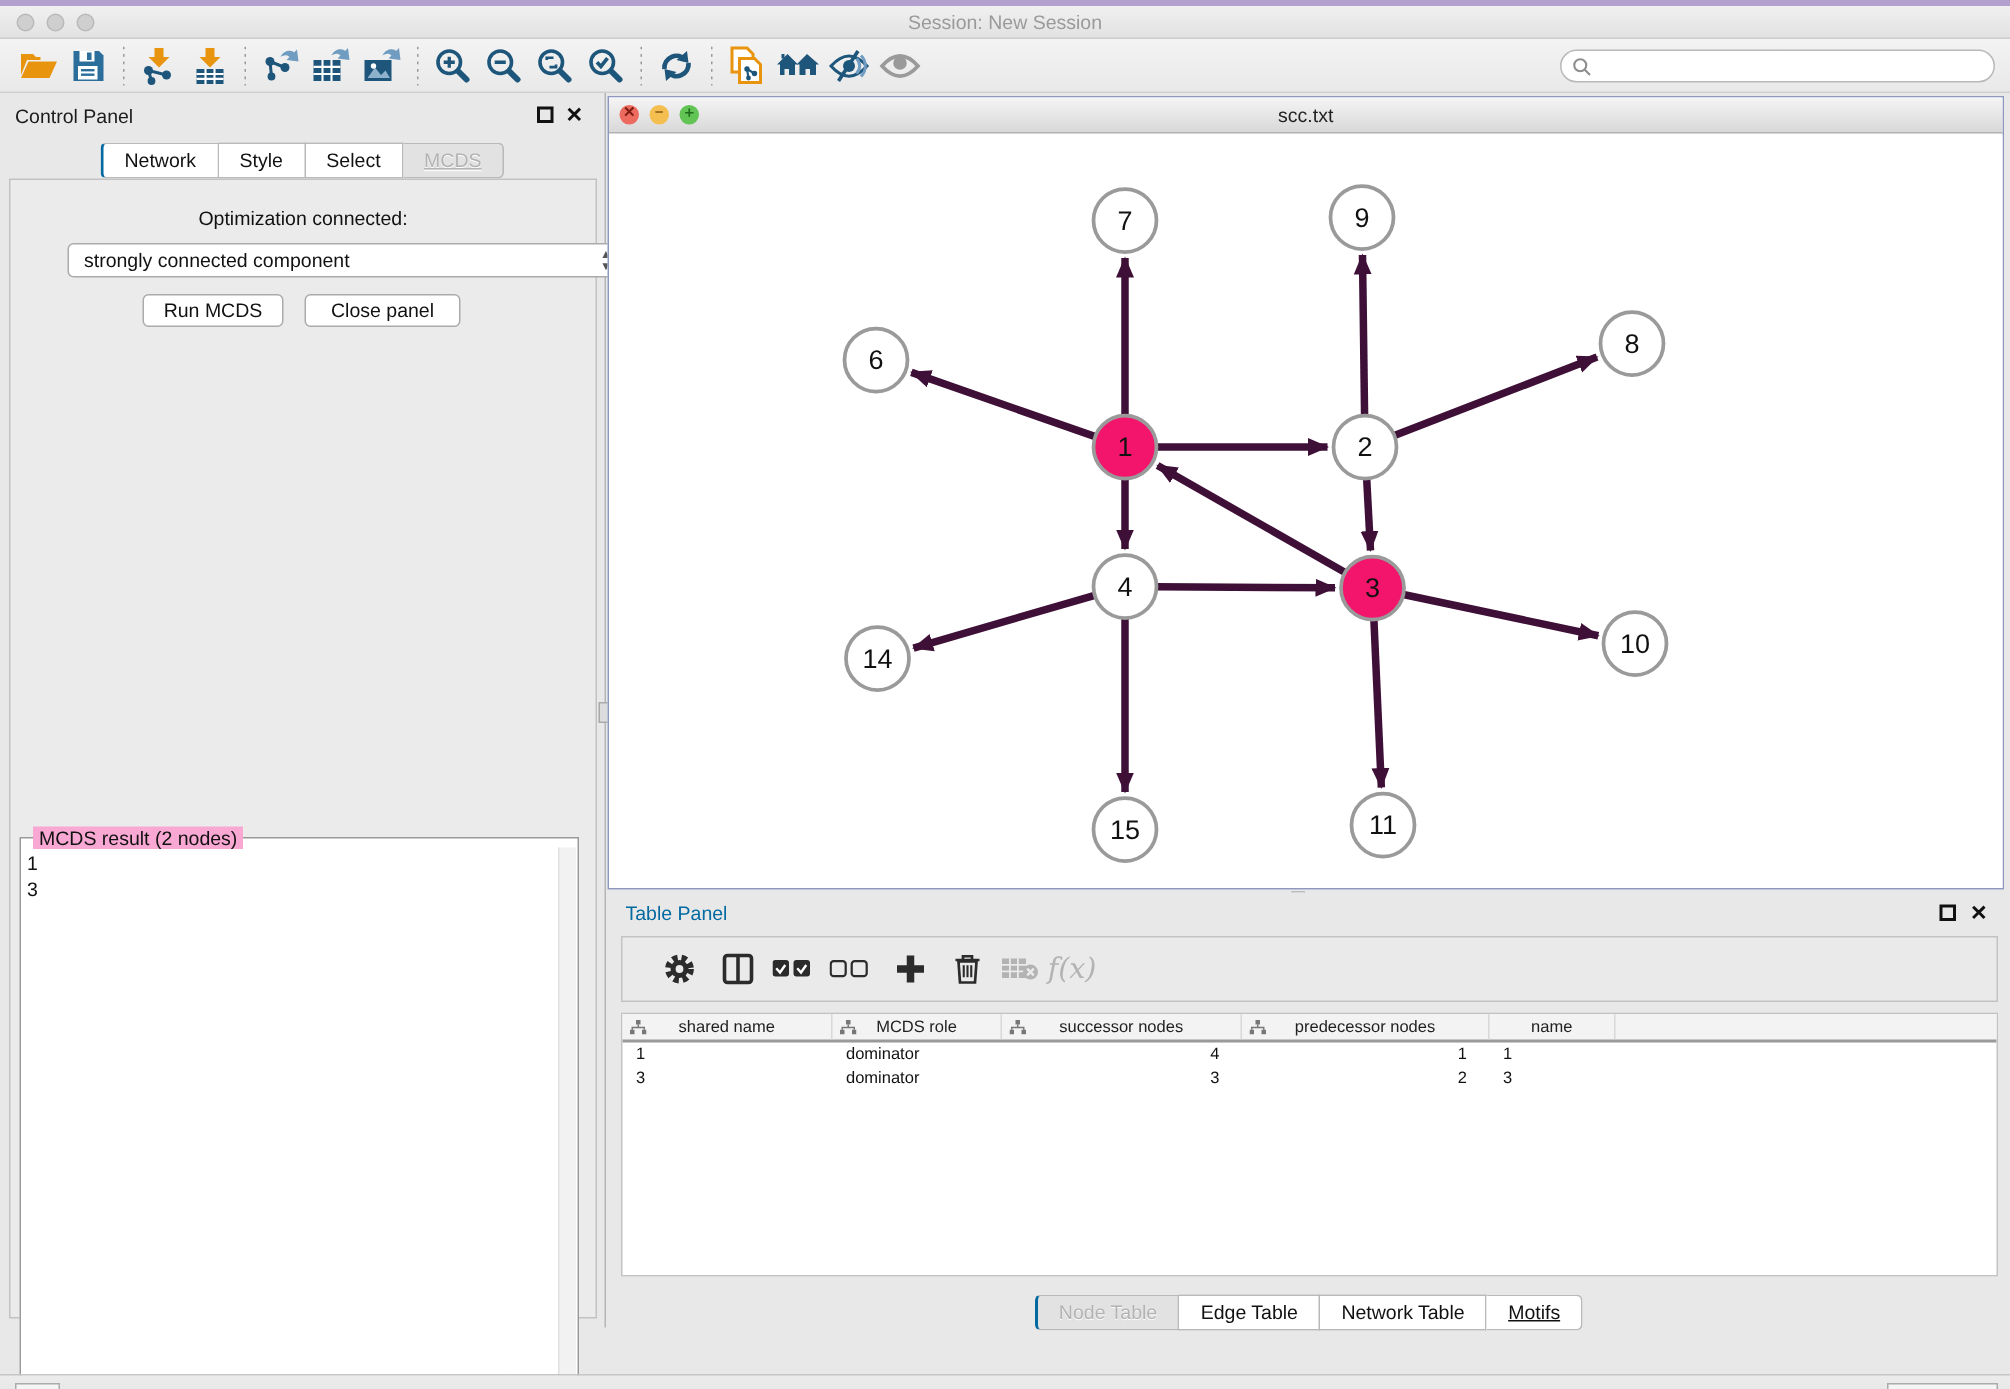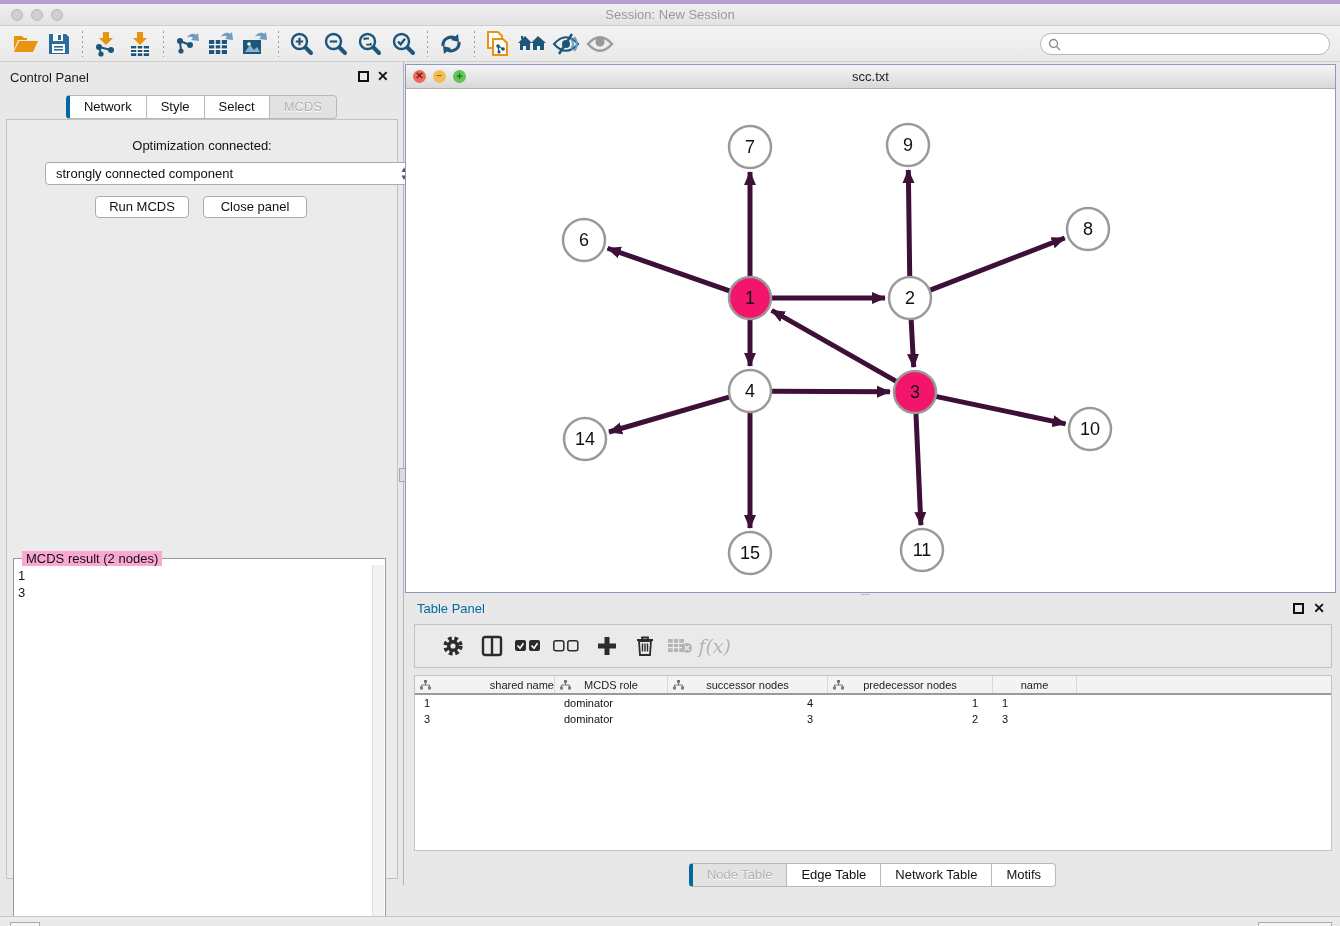--- a/index.html
+++ b/index.html
@@ -33,23 +33,23 @@
   #cp-header { position:absolute; left:0; top:0; width:100%; height:30px; }
   #cp-title { position:absolute; left:10px; top:8px; font-size:13px; color:#1b1b1b; }
   .panel-float { position:absolute; top:9px; width:11px; height:11px;
     border:2px solid #111; }
   .panel-close { position:absolute; top:6px; font-size:14px; font-weight:bold;
     color:#111; line-height:16px; }
   #cp-tabs { position:absolute; left:0; top:33px; width:100%; display:flex;
     justify-content:center; }
   .seg-tab { height:24px; line-height:22px; padding:0 14px; font-size:13px;
     background:#ffffff; border:1px solid #b9b9b9; border-left:none; color:#111; }
-  .seg-tab:first-child { border-left:4px solid #0369a1;
+  .seg-tab:first-child { border-left:2px solid #0369a1;
     border-radius:4px 0 0 4px; }
-  .seg-tab:last-child { border-radius:0 4px 4px 0; }
+  .seg-tab:last-child { border-radius:0 4px 4px 0;text-decoration:underline; }
   .seg-tab.active { background:#e2e2e2; color:#b3b3b3;
     text-shadow:0 1px 0 #ffffff; }
   #cp-content { position:absolute; left:6px; top:57px; width:392px; height:760px;
     background:#ebebeb; border:1px solid #c2c2c2; }
   #opt-label { position:absolute; left:0; top:18px; width:100%;
     text-align:center; font-size:13px; color:#111; }
   #criterion-select { position:absolute; left:38px; top:42px; width:371px;
     height:23px; background:#ffffff; border:1px solid #ababab; border-radius:4px;
     font-size:13px; line-height:21px; padding-left:10px; color:#111; }
   #criterion-select .stepper { position:absolute; right:7px; top:3px;
@@ -436,21 +436,21 @@
           <circle cx="20" cy="11" r="5" fill="#b3b3b3"></circle>
           <path stroke="#eaeaea" stroke-width="1.6" d="M17.8 8.8l4.4 4.4M22.2 8.8l-4.4 4.4"></path>
         </svg>
     </span>
     <span class="tpt-icon">
         <span id="fx-icon">f(x)</span>
       </span>
   </div>
   <div id="tp-table">
     <div id="tp-head">
-        <div class="th" style="width: 140px; text-align: right;"><svg width="11" height="10" viewBox="0 0 11 10" class="tree-ic">
+        <div class="th" style="width: 140px;"><svg width="11" height="10" viewBox="0 0 11 10" class="tree-ic">
             <rect x="4" y="0" width="3" height="3" fill="#777"></rect>
             <rect x="0" y="6.5" width="3" height="3" fill="#777"></rect>
             <rect x="8" y="6.5" width="3" height="3" fill="#777"></rect>
             <path d="M5.5 3v2M1.5 6.5V5h8v1.5" stroke="#777" fill="none"></path>
           </svg><span>shared name</span></div>
         <div class="th" style="width: 113px;"><svg width="11" height="10" viewBox="0 0 11 10" class="tree-ic">
             <rect x="4" y="0" width="3" height="3" fill="#777"></rect>
             <rect x="0" y="6.5" width="3" height="3" fill="#777"></rect>
             <rect x="8" y="6.5" width="3" height="3" fill="#777"></rect>
             <path d="M5.5 3v2M1.5 6.5V5h8v1.5" stroke="#777" fill="none"></path>

